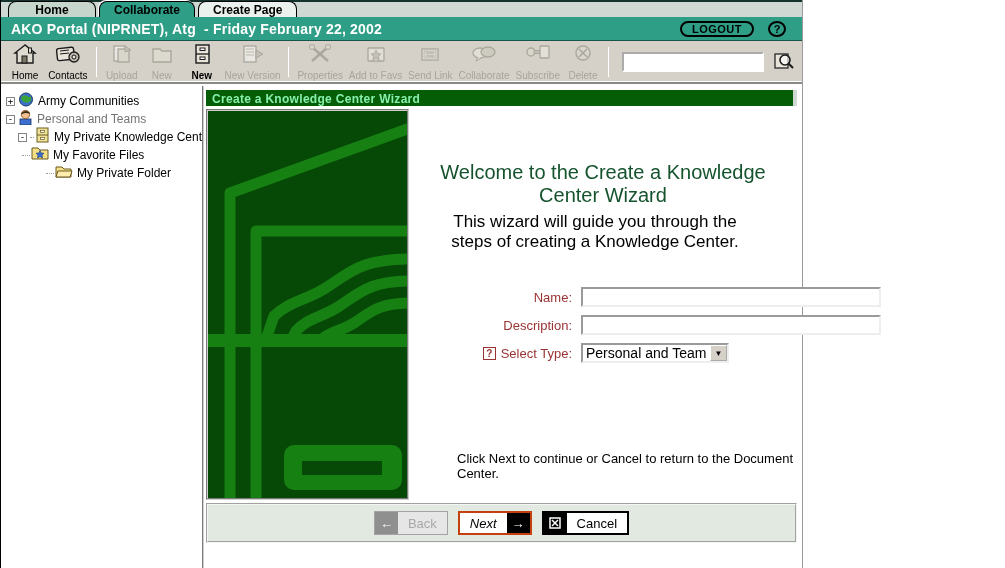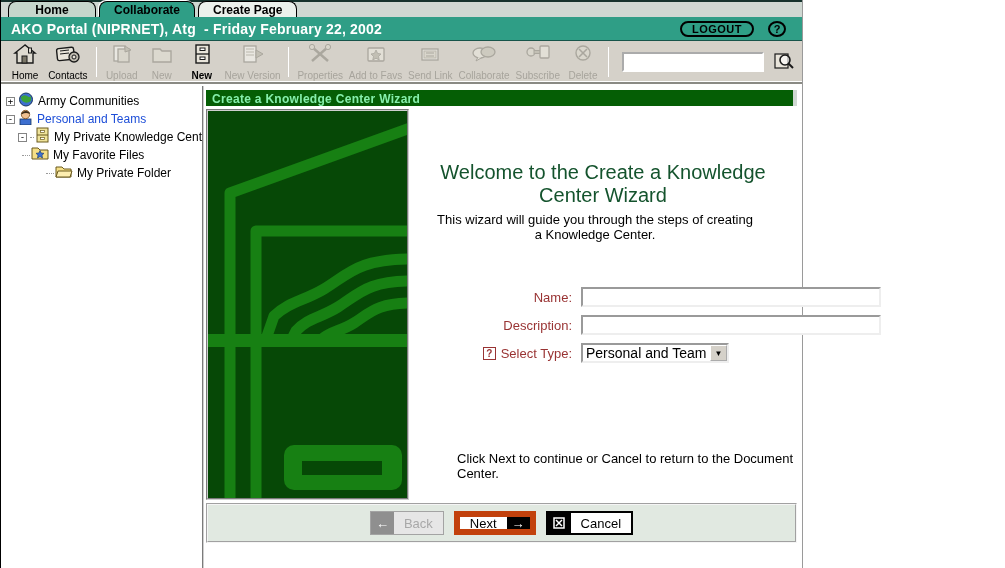--- a/index.html
+++ b/index.html
@@ -34,53 +34,53 @@
   .tb-sep { width:1px; height:30px; background:#9a978f; border-right:1px solid #fff; margin:0 5px; }
   .tb-search { margin-left:8px; display:flex; align-items:center; gap:8px; }
   .tb-search input { width:142px; height:20px; border:2px inset #fff; background:#fff; font-size:12px; padding:0 3px; }
   .tb-search-btn { width:24px; height:22px; background:#d5d1c9; border:none; display:flex; align-items:center; justify-content:center; cursor:pointer; }
 
   
   .split { position:absolute; top:86px; bottom:0; left:0; right:0; display:flex; }
   .sidebar { width:203px; background:#fff; border-right:2px groove #cfcfcf; padding:6px 0 0 3px; overflow:hidden; }
   .tree-row { display:flex; align-items:center; height:18px; white-space:nowrap; cursor:pointer; }
   .tree-row .lbl { font-size:12px; color:#000; margin-left:4px; }
-  .tree-row.sel .lbl { color:#1d4ed8; }
+  .tree-row.sel .lbl { color:#737373; }
   .expander { width:9px; height:9px; border:1px solid #848484; background:#fff; font-size:9px; line-height:7px; text-align:center;
               color:#000; margin-right:3px; flex:0 0 auto; font-family:"DejaVu Sans Mono", monospace; }
   .stub { border-top:1px dotted #9a9a9a; width:8px; height:0; margin-right:1px; }
 
   .main { flex:1; background:#fff; padding:4px 5px 0 2px; display:flex; flex-direction:column; }
   .wiz-titlebar { height:16px; background:#055e05; color:#86efac; font-size:12px; font-weight:bold; display:flex; align-items:flex-end;
                   padding-left:6px; border-right:4px solid #cfd8d2; letter-spacing:0.3px; }
   .wiz-body { margin-top:3px; height:391px; display:flex; }
   .wiz-art { width:203px; height:391px; border:2px groove #cfcfcf; background:#064806; flex:0 0 auto; }
   .wiz-pane { position:relative; flex:1; background:#fff; }
   .wiz-heading { position:absolute; top:52px; left:0; right:0; text-align:center; font-size:20px; color:#14532d; }
-  .wiz-intro { position:absolute; top:103px; left:0; right:40px; text-align:center; font-size:13px; color:#000;padding-left:24px; }
+  .wiz-intro { position:absolute; top:103px; left:0; right:40px; text-align:center; font-size:17px; color:#000;padding-left:24px; }
   .wiz-form { position:absolute; top:178px; left:30px; }
   .frow { display:flex; align-items:center; margin-bottom:8px; }
   .flabel { width:142px; text-align:right; padding-right:9px; font-size:13px; color:#993333; display:flex; justify-content:flex-end; align-items:center; gap:5px; }
   .frow input[type=text] { width:300px; height:20px; border:2px inset #eee; background:#fff; font-size:12px; padding:0 3px; }
   .help-sq { width:13px; height:13px; border:1px solid #993333; color:#993333; background:#fff; font-size:10px; font-weight:bold;
              display:flex; align-items:center; justify-content:center; flex:0 0 auto; }
   .fake-select { width:148px; height:20px; border:2px inset #eee; background:#fff; display:flex; align-items:center; cursor:pointer; }
   .fake-select .sel-text { flex:1; font-size:14px; color:#000; padding-left:3px; white-space:nowrap; }
   .sel-btn { width:17px; height:16px; background:#d5d1c9; border:1px outset #fff; display:flex; align-items:center; justify-content:center;
              font-size:8px; color:#000; margin-right:0px; }
   .wiz-note { position:absolute; top:342px; left:48px; font-size:13px; color:#000; }
 
   .btnbar { margin-top:3px; height:40px; background:#e1e9e1; border:2px groove #f5f5f5; display:flex; align-items:center; justify-content:center; gap:10px; }
   .wbtn { display:flex; align-items:stretch; height:24px; cursor:pointer; font-size:13px; }
   .wbtn .blk { width:23px; display:flex; align-items:center; justify-content:center; }
   .wbtn .cap { display:flex; align-items:center; padding:0 10px; }
   .wbtn.back { border:1px solid #a3a3a3; background:#e6e6e6; cursor:default; }
   .wbtn.back .blk { background:#8f8f8f; color:#fff; font-weight:bold; }
   .wbtn.back .cap { color:#a8a8a8; }
-  .wbtn.next { border:6px solid #c2410c; background:#fff; }
+  .wbtn.next { border:2px solid #c2410c; background:#fff;font-style:italic; }
   .wbtn.next .cap { color:#000; }
   .wbtn.next .blk { background:#000; color:#fff; font-weight:bold; }
   .wbtn.cancel { border:2px solid #000; background:#fff; }
   .wbtn.cancel .blk { background:#000; color:#fff; }
   .wbtn.cancel .cap { color:#000; }
   .below { flex:1; background:#fff; }
 </style>
 </head>
 <body>
 

